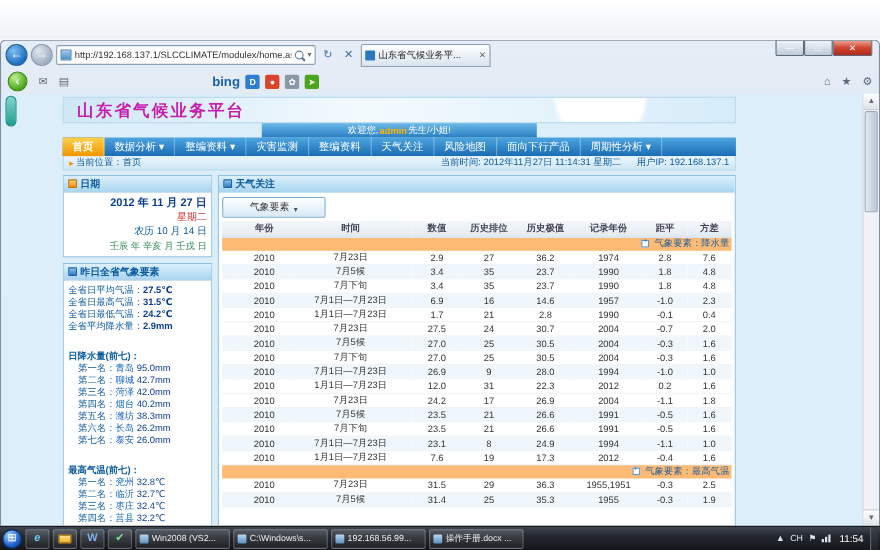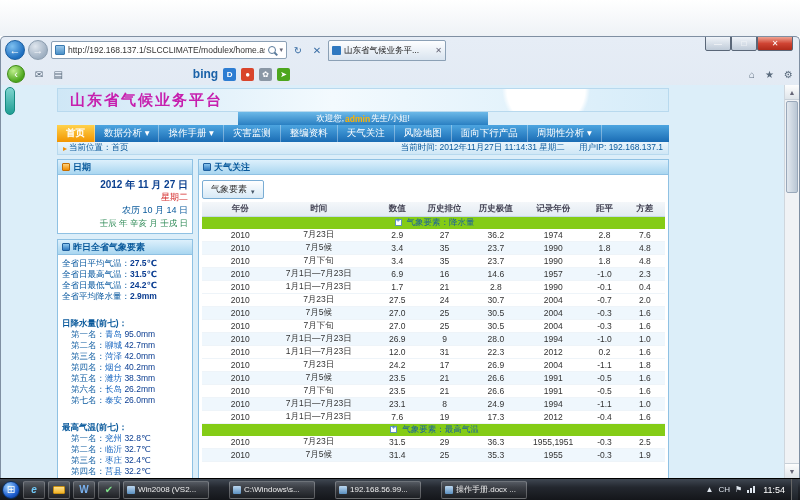--- a/index.html
+++ b/index.html
@@ -65,29 +65,29 @@
   .d-lunar{font-size:9px;color:#0a5a9c}
   .d-ganzhi{font-size:8.5px;color:#2e8b57}
   .elem-body{padding:3px 4px;font-size:8.5px;line-height:11px;color:#0b5aa0}
   .sum-line .v{color:#0b3d91;font-weight:bold}
   .rank-title{font-weight:bold;color:#0a5a9c;margin-top:16px}
   .rank-line{padding-left:9px;white-space:nowrap}
   .rank-name{color:#1565c0}
   .rank-val{color:#0b3d91}
   .main-panel{flex:1;display:flex;flex-direction:column;overflow:hidden}
   .main-body{flex:1;padding:3px;overflow:hidden}
-  .filter-btn{display:inline-flex;align-items:flex-end;gap:4px;font-size:9px;color:#333;padding:2px 8px;border:1px solid #7aadd4;border-radius:2px;background:linear-gradient(#ffffff,#d7e9f6);margin-bottom:3px}
+  .filter-btn{display:inline-flex;align-items:flex-end;gap:4px;font-size:9px;color:#333;padding:2px 24px;border:1px solid #7aadd4;border-radius:2px;background:linear-gradient(#ffffff,#d7e9f6);margin-bottom:3px}
   .caret{font-size:7px;color:#456}
   table.wx{width:100%;border-collapse:collapse;font-size:8.5px;color:#333;table-layout:fixed}
   .wx th{height:14px;background:linear-gradient(#f4f7fa,#e3ebf2);border-bottom:1px solid #c5d8e8;font-weight:bold;color:#445}
   .wx th:nth-child(1){width:16px}.wx th:nth-child(2){width:44px}.wx th:nth-child(3){width:112px}
   .wx th:nth-child(4){width:44px}.wx th:nth-child(5){width:50px}.wx th:nth-child(6){width:52px}
   .wx th:nth-child(7){width:62px}.wx th:nth-child(8){width:40px}.wx th:nth-child(9){width:40px}
   .wx td{height:12px;text-align:center;padding:0 2px;white-space:nowrap;overflow:hidden}
-  tr.section-row td{background:#84cc16;text-align:center;color:#1a5f9e;padding-left:4px}
+  tr.section-row td{background:#fdba74;text-align:right;color:#1a5f9e;padding-left:4px}
   tr.data-row td{border-bottom:1px solid #eef4f9}
   tr.data-row.alt td{background:#eff7fd}
   .sec-ico{display:inline-block;width:7px;height:7px;border:1px solid #5e93bd;background:#fff;margin-right:5px;vertical-align:middle;position:relative}
   .sec-ico::before{content:"+";position:absolute;left:0.5px;top:-3px;font-size:7px;color:#2e78c0}
   .taskbar{position:absolute;left:0;right:0;bottom:0;height:22px;background:linear-gradient(#3f4752,#23272e 40%,#14161a);border-top:1px solid #000;display:flex;align-items:center;padding:0 2px;gap:3px}
   .start-orb{width:18px;height:18px;border-radius:50%;background:radial-gradient(circle at 35% 30%,#9fd4ff,#1f5fd0 60%,#0a2f80);border:1px solid #0a2f60;display:flex;align-items:center;justify-content:center;color:#fff;font-size:10px;flex:none}
   .tb-ico{width:22px;height:18px;border:1px solid rgba(255,255,255,.22);border-radius:2px;background:linear-gradient(rgba(255,255,255,.18),rgba(255,255,255,.04));display:flex;align-items:center;justify-content:center;font-size:10px;flex:none}
   .ico-e{color:#6fc8f7;font-weight:bold;font-style:italic}
   .ico-folder{width:12px;height:8px;background:linear-gradient(#ffe08a,#f0b429);border:1px solid #c98f12;border-radius:1px}
   .ico-w{color:#7ab2f0;font-weight:bold}
@@ -157,21 +157,21 @@
         <div class="welcome-row">
           <div class="welcome-bar">
             <span>欢迎您,</span>
             <span class="welcome-user">admin</span>
             <span>先生/小姐!</span>
           </div>
         </div>
         <div class="nav-bar">
             <div class="nav-item active">首页</div>
             <div class="nav-item">数据分析 ▾</div>
-            <div class="nav-item">操作手册 ▾</div>
+            <div class="nav-item">整编资料 ▾</div>
             <div class="nav-item">灾害监测</div>
             <div class="nav-item">整编资料</div>
             <div class="nav-item">天气关注</div>
             <div class="nav-item">风险地图</div>
             <div class="nav-item">面向下行产品</div>
             <div class="nav-item">周期性分析 ▾</div>
           </div>
         <div class="status-bar">
           <span class="loc-ico">▸</span>
           <span>当前位置：首页</span>
@@ -467,21 +467,21 @@
     </div>
   <div class="tb-ico">
       <span class="ico-folder"></span>
     </div>
   <div class="tb-ico">
       <span class="ico-w">W</span>
     </div>
   <div class="tb-ico">
       <span class="ico-g">✔</span>
     </div>
-  <div style="display:flex;gap:20px">
+  <div style="display:flex;gap:3px">
       <div class="tb-btn">
         <span class="tb-btn-ico"></span>
         <span class="tb-btn-label">Win2008 (VS2...</span>
       </div>
       <div class="tb-btn">
         <span class="tb-btn-ico"></span>
         <span class="tb-btn-label">C:\Windows\s...</span>
       </div>
       <div class="tb-btn">
         <span class="tb-btn-ico"></span>

